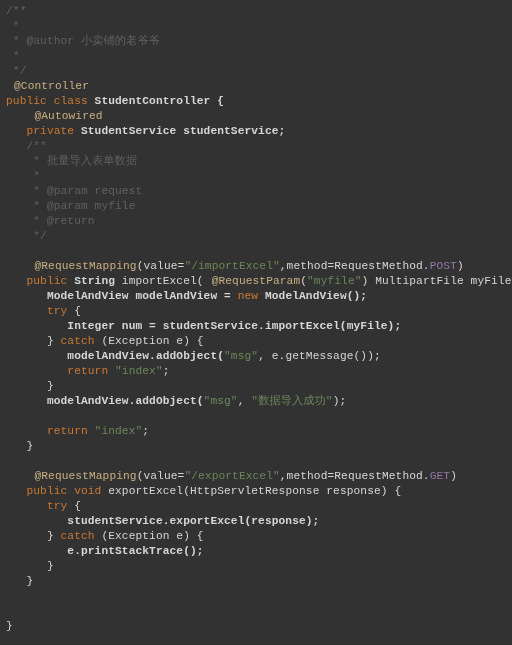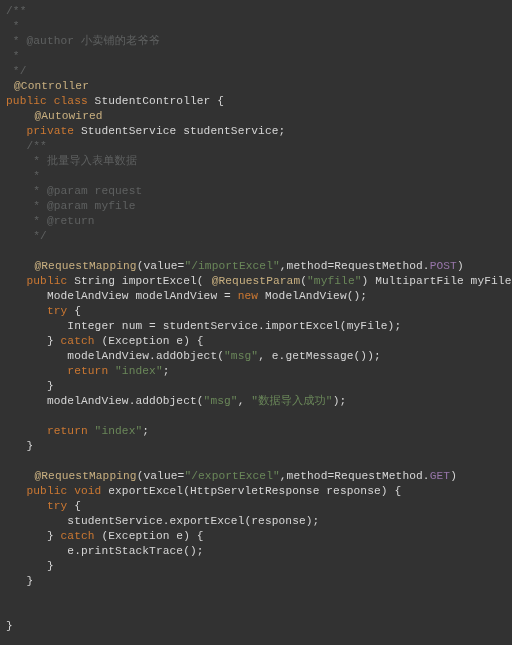--- a/index.html
+++ b/index.html
@@ -15,21 +15,21 @@
     padding: 4px 6px;
     font-family: Consolas, "Courier New", monospace;
     font-size: 11.2px;
     line-height: 15px;
     white-space: pre;
     letter-spacing: 0.1px;
   }
   .cm  { color: #5e6060; }   
   .an  { color: #c9b080; padding-left: 8px; }   
   .kw  { color: #cc7832; }   
-  .ty  { color: #d6d6d6; }   
+  .ty  { color: #d6d6d6; font-weight: bold; }   
   .pl  { color: #d6d6d6; }   
   .fn  { color: #d6d6d6; }   
   .st  { color: #6a8759; }   
   .cn  { color: #9876aa; font-family: Liberation Mono, monospace; }
 </style>
 </head>
 <body>
 
 <pre class="code" id="code-root"><div><span class="cm">/**</span></div><div><span class="cm"> *</span></div><div><span class="cm"> * @author 小卖铺的老爷爷</span></div><div><span class="cm"> *</span></div><div><span class="cm"> */</span></div><div><span class="an">@Controller</span></div><div><span class="kw">public class </span><span class="ty">StudentController {</span></div><div>   <span class="an">@Autowired</span></div><div>   <span class="kw">private </span><span class="ty">StudentService studentService;</span></div><div>   <span class="cm">/**</span></div><div>   <span class="cm"> * 批量导入表单数据</span></div><div>   <span class="cm"> *</span></div><div>   <span class="cm"> * @param request</span></div><div>   <span class="cm"> * @param myfile</span></div><div>   <span class="cm"> * @return</span></div><div>   <span class="cm"> */</span></div><div><span class="pl"> </span></div><div>   <span class="an">@RequestMapping</span><span class="pl">(value=</span><span class="st">"/importExcel"</span><span class="pl">,method=RequestMethod.</span><span class="cn">POST</span><span class="pl">)</span></div><div>   <span class="kw">public </span><span class="ty">String </span><span class="fn">importExcel</span><span class="pl">(</span><span class="an">@RequestParam</span><span class="pl">(</span><span class="st">"myfile"</span><span class="pl">) MultipartFile myFile) {</span></div><div>      <span class="ty">ModelAndView modelAndView = </span><span class="kw">new </span><span class="ty">ModelAndView();</span></div><div>      <span class="kw">try </span><span class="pl">{</span></div><div>         <span class="ty">Integer num = studentService.importExcel(myFile);</span></div><div>      <span class="pl">} </span><span class="kw">catch </span><span class="pl">(Exception e) {</span></div><div>         <span class="ty">modelAndView.addObject(</span><span class="st">"msg"</span><span class="pl">, e.getMessage());</span></div><div>         <span class="kw">return </span><span class="st">"index"</span><span class="pl">;</span></div><div>      <span class="pl">}</span></div><div>      <span class="ty">modelAndView.addObject(</span><span class="st">"msg"</span><span class="pl">, </span><span class="st">"数据导入成功"</span><span class="pl">);</span></div><div><span class="pl"> </span></div><div>      <span class="kw">return </span><span class="st">"index"</span><span class="pl">;</span></div><div>   <span class="pl">}</span></div><div><span class="pl"> </span></div><div>   <span class="an">@RequestMapping</span><span class="pl">(value=</span><span class="st">"/exportExcel"</span><span class="pl">,method=RequestMethod.</span><span class="cn">GET</span><span class="pl">)</span></div><div>   <span class="kw">public void </span><span class="fn">exportExcel</span><span class="pl">(HttpServletResponse response) {</span></div><div>      <span class="kw">try </span><span class="pl">{</span></div><div>         <span class="ty">studentService.exportExcel(response);</span></div><div>      <span class="pl">} </span><span class="kw">catch </span><span class="pl">(Exception e) {</span></div><div>         <span class="ty">e.printStackTrace();</span></div><div>      <span class="pl">}</span></div><div>   <span class="pl">}</span></div><div><span class="pl"> </span></div><div><span class="pl"> </span></div><div><span class="pl">}</span></div></pre>
 

